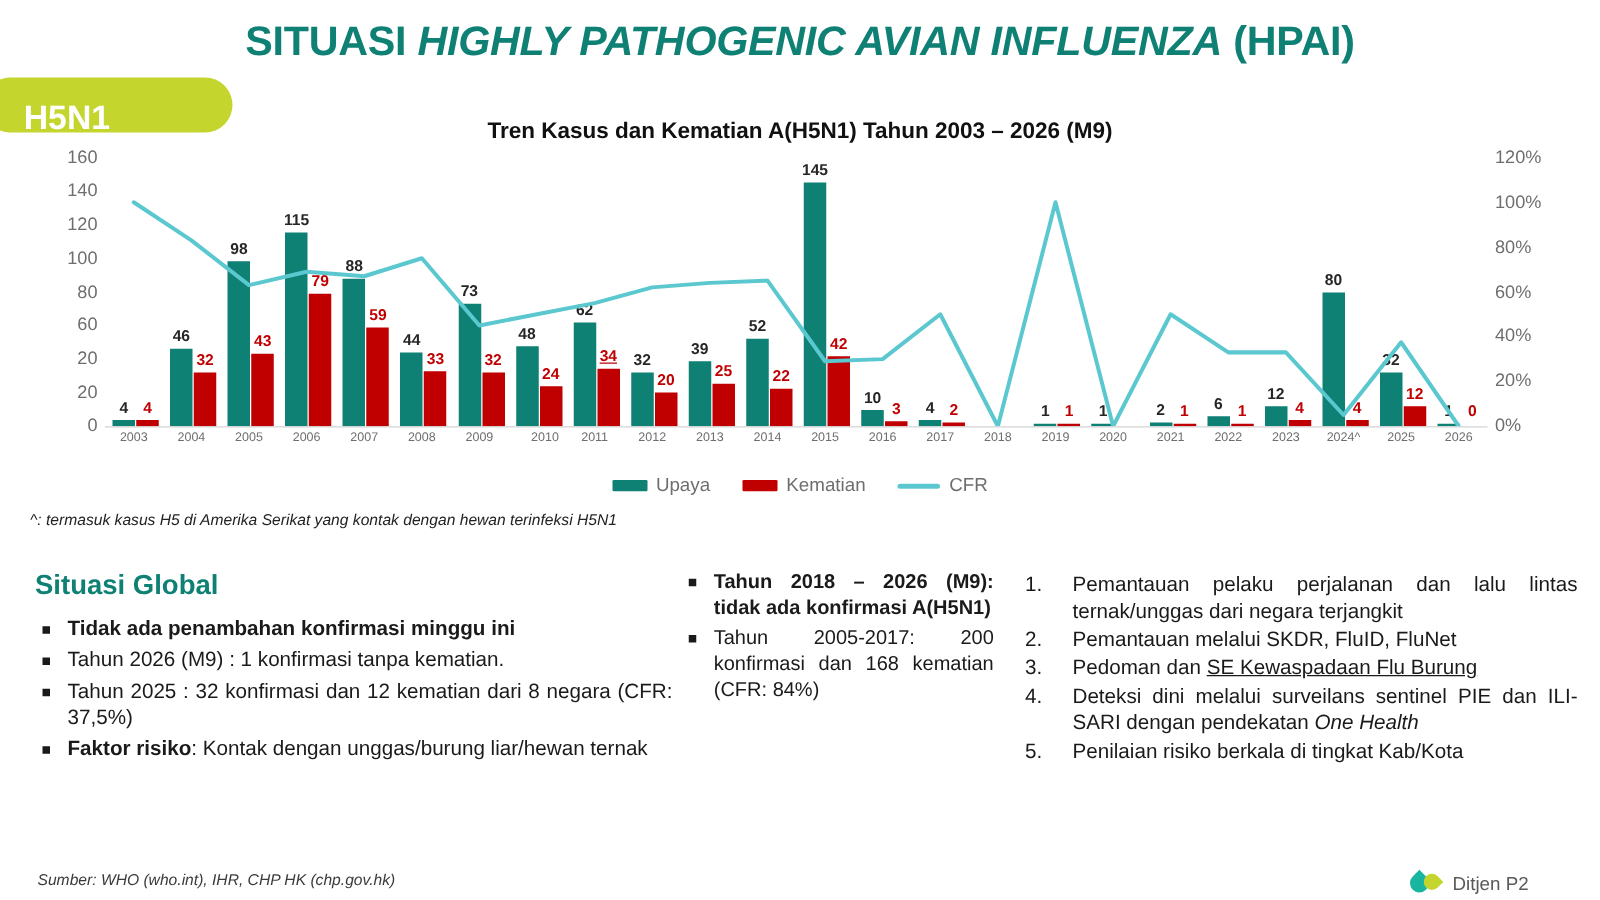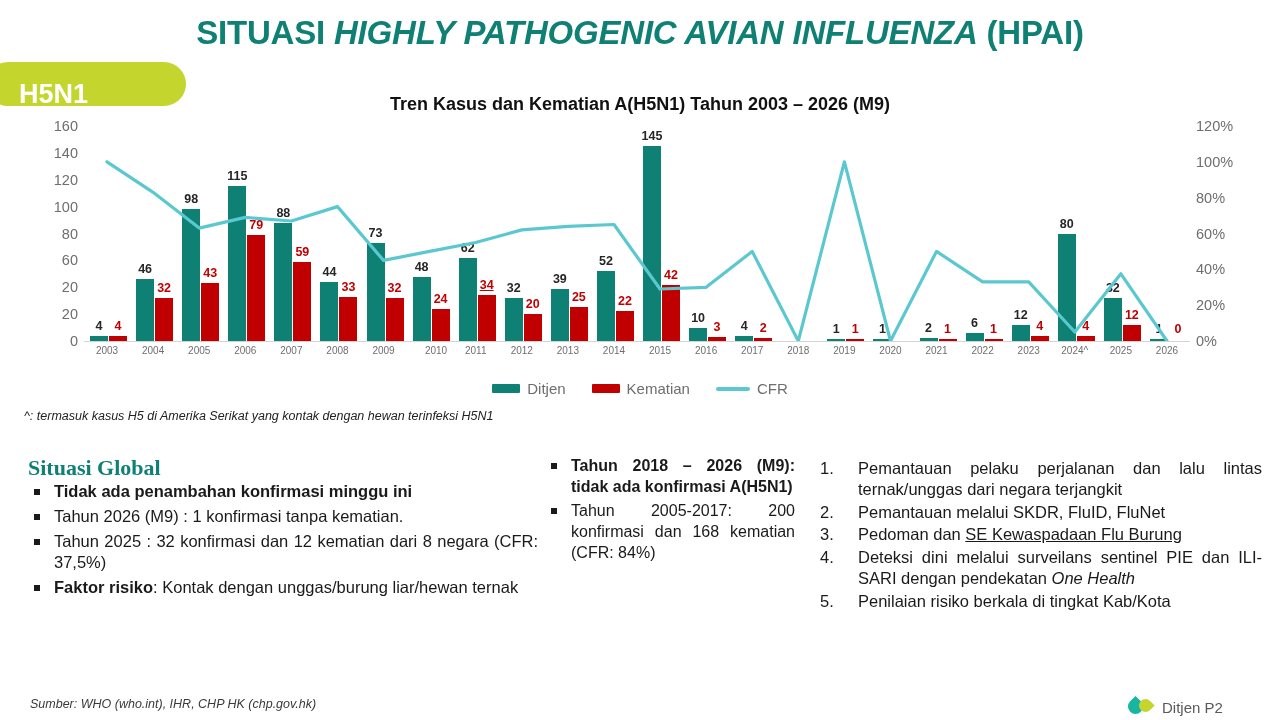--- a/index.html
+++ b/index.html
@@ -83,21 +83,21 @@
   .lg{display:flex;align-items:center;gap:7px;}
   .lg-swatch{width:28px;height:9px;border-radius:1px;}
   .lg-line{width:34px;height:4px;background:#5BC8D0;border-radius:2px;}
   
   #footnote{
     position:absolute;left:24px;top:409px;
     font-size:12.5px;font-style:italic;color:#222;
   }
   
   .sec-head{
-    font-size:22px;font-weight:bold;color:#0E8074;margin:0 0 0 0;font-family:Liberation Serif, serif;
+    font-size:22px;font-weight:bold;color:#0E8074;margin:0 0 12px 0;
   }
   #col-global{position:absolute;left:28px;top:455px;width:510px;}
   #col-indo{position:absolute;left:545px;top:455px;width:250px;}
   #col-upaya{position:absolute;left:812px;top:452px;width:450px;}
   ul.bl{list-style:none;margin:0;padding:0;}
   ul.bl li{
     position:relative;padding-left:26px;margin-bottom:3px;
     font-size:16.5px;line-height:1.32;color:#1a1a1a;
     text-align:justify;
   }
@@ -345,21 +345,21 @@
       <div class="xlab" style="left: 944.708px;">2023</div>
       <div class="xlab" style="left: 990.792px;">2024^</div>
       <div class="xlab" style="left: 1036.88px;">2025</div>
       <div class="xlab" style="left: 1082.96px;">2026</div>
     </div>
 </div>
 
 <div id="legend">
   <div class="lg">
     <span class="lg-swatch" style="background:#0E8074"></span>
-    <span>Ditjen</span>
+    <span>Upaya</span>
   </div>
   <div class="lg">
     <span class="lg-swatch" style="background:#C00000"></span>
     <span>Kematian</span>
   </div>
   <div class="lg">
     <span class="lg-line"></span>
     <span>CFR</span>
   </div>
 </div>

